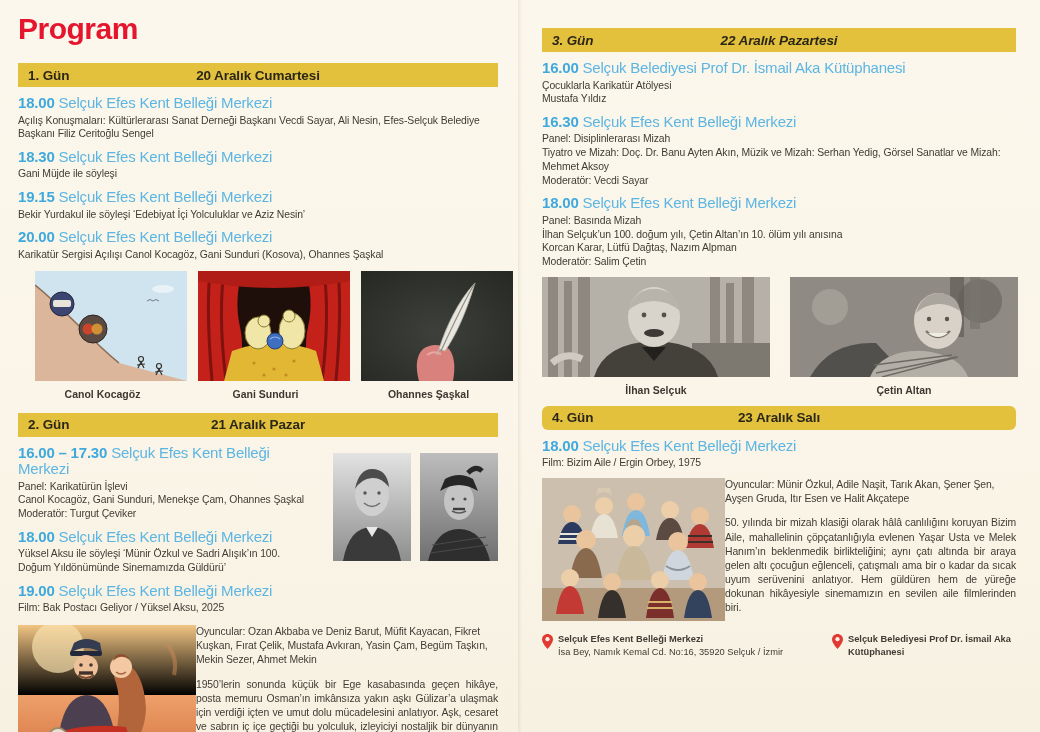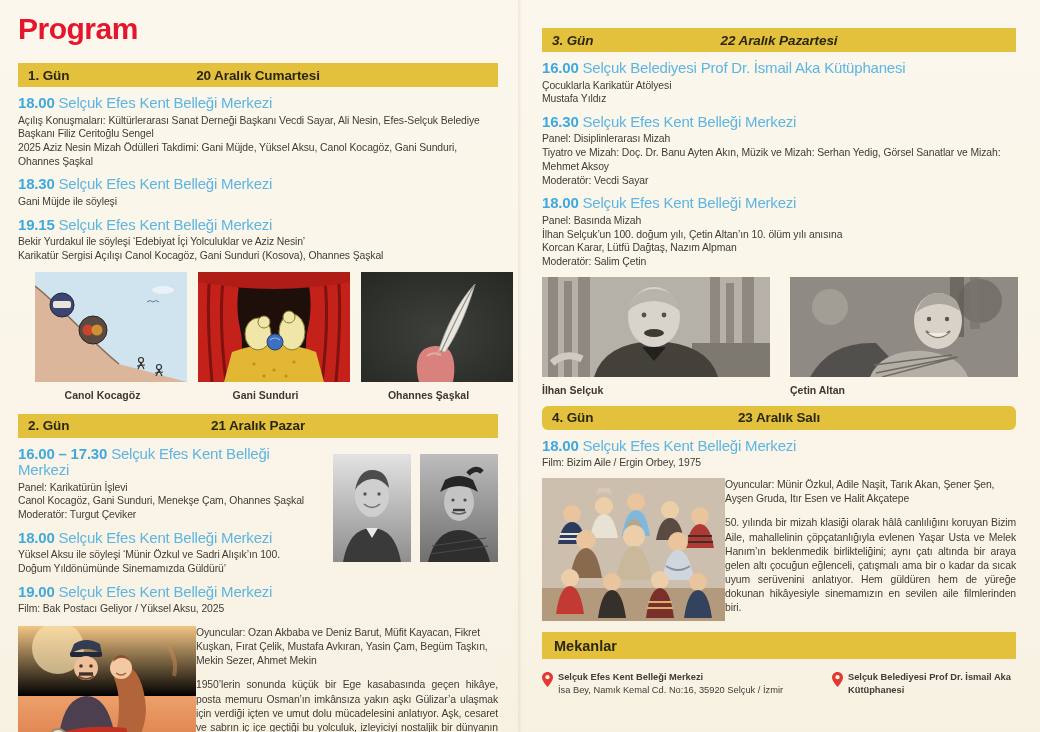--- a/index.html
+++ b/index.html
@@ -51,21 +51,21 @@
   .ev-lines div { margin: 0; }
 
   .gallery { display: flex; gap: 11px; margin-top: 9px; }
   .gallery .fig { width: 152px; padding-left: 17px; }
   .gallery .ph { width: 152px; height: 110px; overflow: hidden; }
   .gallery .cap { text-align: center; font-size: 10.5px; font-weight: 600; margin-top: 7px; color: #3c3831; }
 
   .gallery2 { display: flex; gap: 20px; margin-top: 8px; }
   .gallery2 .fig { flex: 1; }
   .gallery2 .ph { width: 100%; height: 100px; overflow: hidden; }
-  .gallery2 .cap { text-align: left; font-size: 10.5px; font-weight: 600; margin-top: 7px; color: #3c3831; }
+  .gallery2 .cap { text-align: center; font-size: 10.5px; font-weight: 600; margin-top: 7px; color: #3c3831; }
 
   .split { display: flex; }
   .split .txt { width: 292px; flex: none; }
   .split .portraits { margin-left: auto; margin-top: 16px; display: flex; gap: 9px; align-items: flex-start; }
   .portrait { width: 78px; height: 108px; }
 
   .filmrow { display: flex; margin-top: 10px; }
   .filmrow .poster { flex: none; }
   .filmtext { font-size: 10.4px; line-height: 1.36; letter-spacing: -0.1px; color: #403c34; }
   .filmtext .cast { margin-bottom: 10px; }
@@ -104,21 +104,20 @@
       <span class="date">20 Aralık Cumartesi</span>
     </div>
 
     <div class="event">
       <div class="ev-h">
         <span class="t">18.00</span>
         <span class="v">Selçuk Efes Kent Belleği Merkezi</span>
       </div>
       <div class="ev-lines">
         <div>Açılış Konuşmaları: Kültürlerarası Sanat Derneği Başkanı Vecdi Sayar, Ali Nesin,  Efes-Selçuk Belediye Başkanı Filiz Ceritoğlu Sengel</div>
-        <div>2025 Aziz Nesin Mizah Ödülleri Takdimi: Gani Müjde, Yüksel Aksu, Canol Kocagöz, Gani Sunduri, Ohannes Şaşkal</div>
       </div>
     </div>
 
     <div class="event">
       <div class="ev-h">
         <span class="t">18.30</span>
         <span class="v">Selçuk Efes Kent Belleği Merkezi</span>
       </div>
       <div class="ev-lines">
         <div>Gani Müjde ile söyleşi</div>
@@ -129,20 +128,24 @@
       <div class="ev-h">
         <span class="t">19.15</span>
         <span class="v">Selçuk Efes Kent Belleği Merkezi</span>
       </div>
       <div class="ev-lines">
         <div>Bekir Yurdakul ile söyleşi ‘Edebiyat İçi Yolculuklar ve Aziz Nesin’</div>
       </div>
     </div>
 
     <div class="event">
+      <div class="ev-h">
+        <span class="t">20.00</span>
+        <span class="v">Selçuk Efes Kent Belleği Merkezi</span>
+      </div>
       <div class="ev-lines">
         <div>Karikatür Sergisi Açılışı Canol Kocagöz, Gani Sunduri (Kosova), Ohannes Şaşkal</div>
       </div>
     </div>
 
     <div class="gallery">
       <div class="fig">
         <div class="ph">
           <svg viewBox="0 0 152 110" width="152" height="110" preserveAspectRatio="none">
             <rect width="152" height="110" fill="#cfe4ef"></rect>
@@ -487,23 +490,20 @@
               <path d="M142,140 Q146,112 156,112 Q166,112 170,140 Z" fill="#33435e"></path>
           </g>
         </svg>
       </div>
       <div class="filmtext" style="flex:1;">
         <div class="cast">Oyuncular: Münir Özkul, Adile Naşit, Tarık Akan, Şener Şen, Ayşen Gruda, Itır Esen ve Halit Akçatepe</div>
         <div class="desc">50. yılında bir mizah klasiği olarak hâlâ canlılığını koruyan Bizim Aile, mahallelinin çöpçatanlığıyla evlenen Yaşar Usta ve Melek Hanım’ın beklenmedik birlikteliğini; aynı çatı altında bir araya gelen altı çocuğun eğlenceli, çatışmalı ama bir o kadar da sıcak uyum serüvenini anlatıyor. Hem güldüren hem de yüreğe dokunan hikâyesiyle sinemamızın en sevilen aile filmlerinden biri.</div>
       </div>
     </div>
 
-    <div class="mekanlar-bar">
-      <span>Mekanlar</span>
-    </div>
 
     <div class="locations">
       <div class="loc first">
         <span class="pin">
           <svg width="11" height="15" viewBox="0 0 11 15">
             <path d="M5.5,0 C8.5,0 11,2.4 11,5.4 C11,9 5.5,15 5.5,15 C5.5,15 0,9 0,5.4 C0,2.4 2.5,0 5.5,0 Z" fill="#e23a33"></path>
             <circle cx="5.5" cy="5.2" r="2.1" fill="#faf5e8"></circle>
           </svg>
         </span>
         <div class="loctext">

